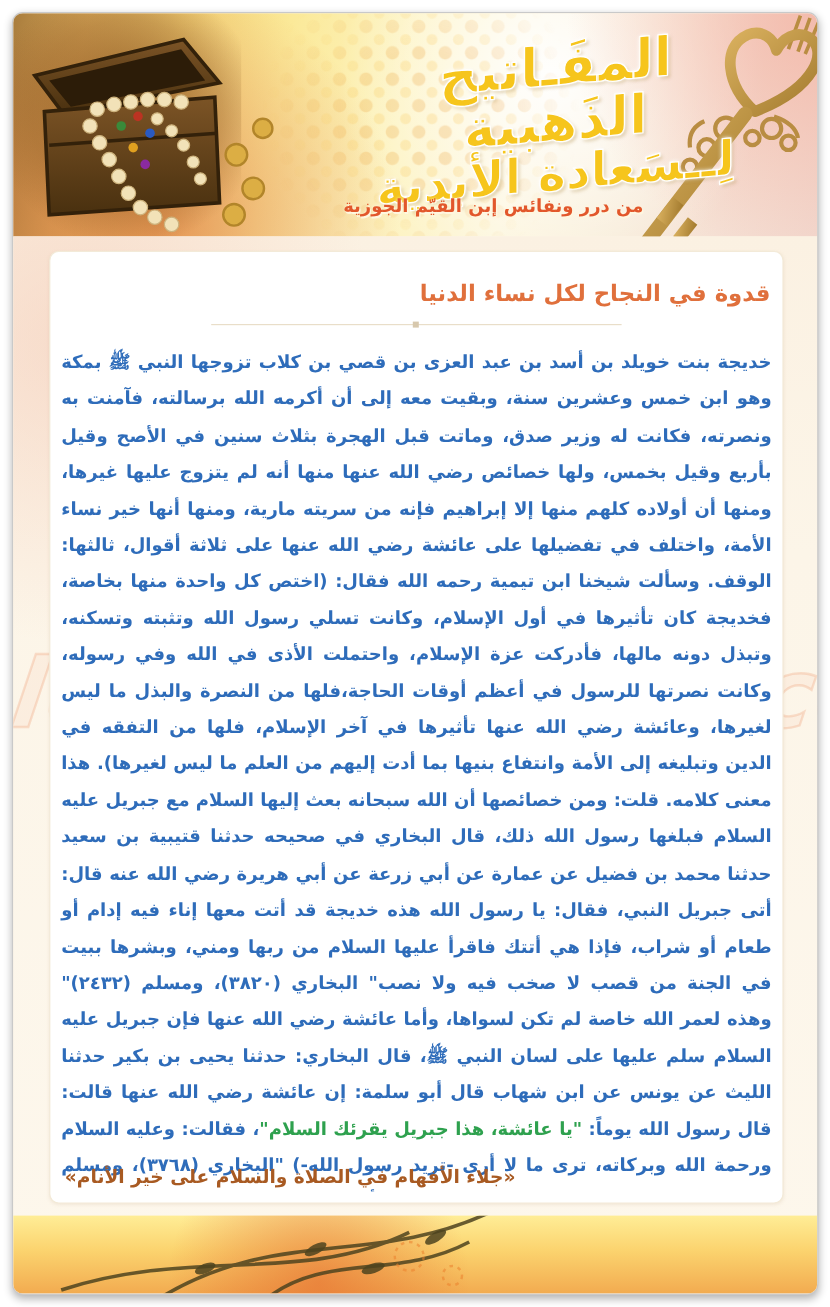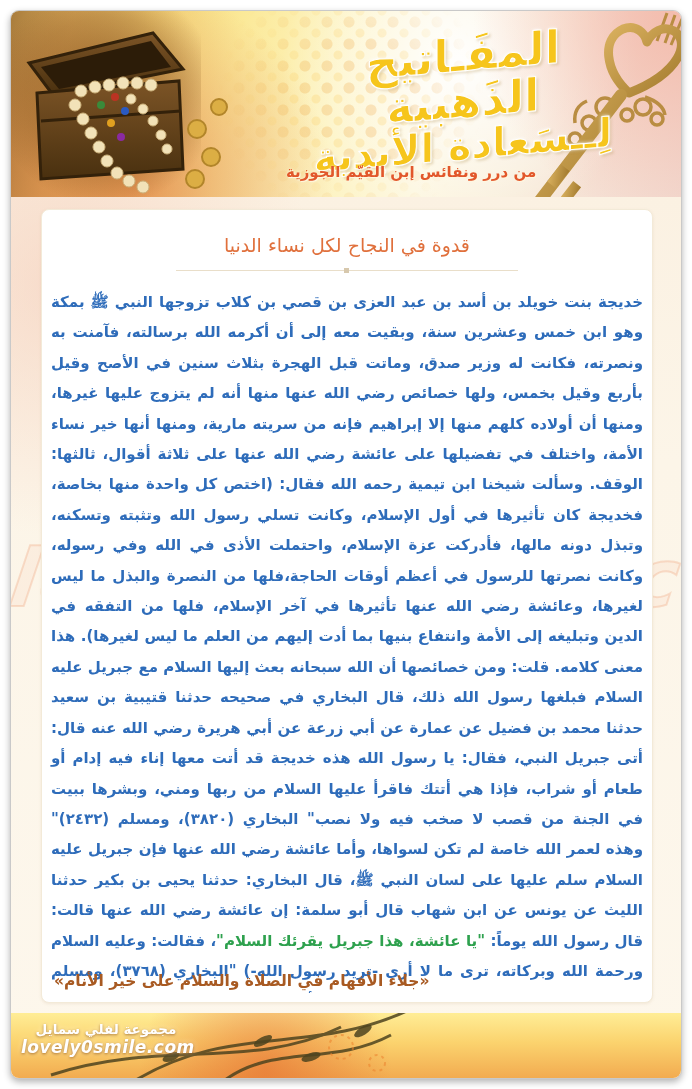--- a/index.html
+++ b/index.html
@@ -59,22 +59,22 @@
     color:rgba(246,190,160,0.14);
     -webkit-text-stroke:2px rgba(240,160,120,.30);
     pointer-events:none;white-space:nowrap;
   }
   .content-card{
     position:absolute;left:30px;top:12px;width:610px;height:792px;
     background:#ffffff;border:1px solid #f3ead8;border-radius:8px;
     box-shadow:0 1px 3px rgba(180,150,110,.15);
   }
   .doc-title{
-    margin:24px 10px 0;text-align:center;direction:rtl;
-    color:#e0703c;font-size:19px;font-weight:normal;
+    margin:24px 10px 0;direction:rtl;
+    color:#e0703c;font-size:19px;font-weight:bold;
   }
   .divider{
     margin:14px auto 0;width:56%;height:1px;background:#e9dec9;position:relative;
   }
   .divider .sq{
     position:absolute;left:50%;top:-2px;width:5px;height:5px;margin-left:-3px;
     background:#d7c8ad;
   }
   .doc-body{
     direction:rtl;text-align:justify;padding:16px 9px 0;
@@ -235,19 +235,15 @@
           <ellipse cx="252" cy="28" rx="10" ry="4" transform="rotate(-28 252 28)"></ellipse>
           <ellipse cx="300" cy="44" rx="10" ry="4" transform="rotate(-18 300 44)"></ellipse>
           <ellipse cx="352" cy="18" rx="10" ry="4" transform="rotate(-32 352 18)"></ellipse>
           <ellipse cx="160" cy="44" rx="9" ry="4" transform="rotate(-22 160 44)"></ellipse>
         </g>
         <g fill="none" stroke="rgba(235,130,45,.55)" stroke-width="2" stroke-dasharray="3,4">
           <circle cx="330" cy="34" r="12"></circle>
             <circle cx="366" cy="50" r="8"></circle>
         </g>
       </svg>
-      <div class="site-mark">
-        <div class="grp">مجموعة لفلي سمايل</div>
-        <div class="url">lovely0smile.com</div>
-      </div>
     </div>
   </div>
 </div>
 
 </body></html>

